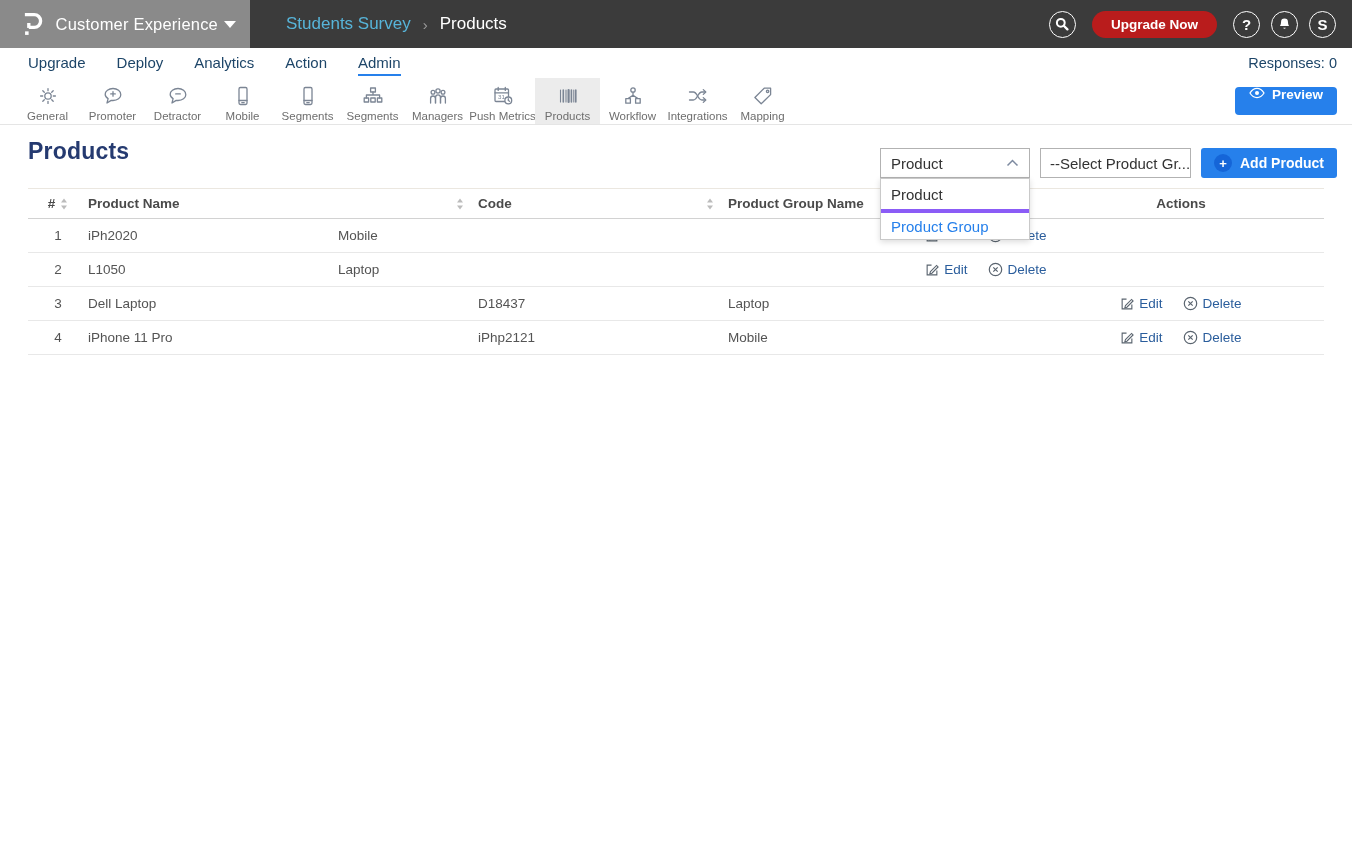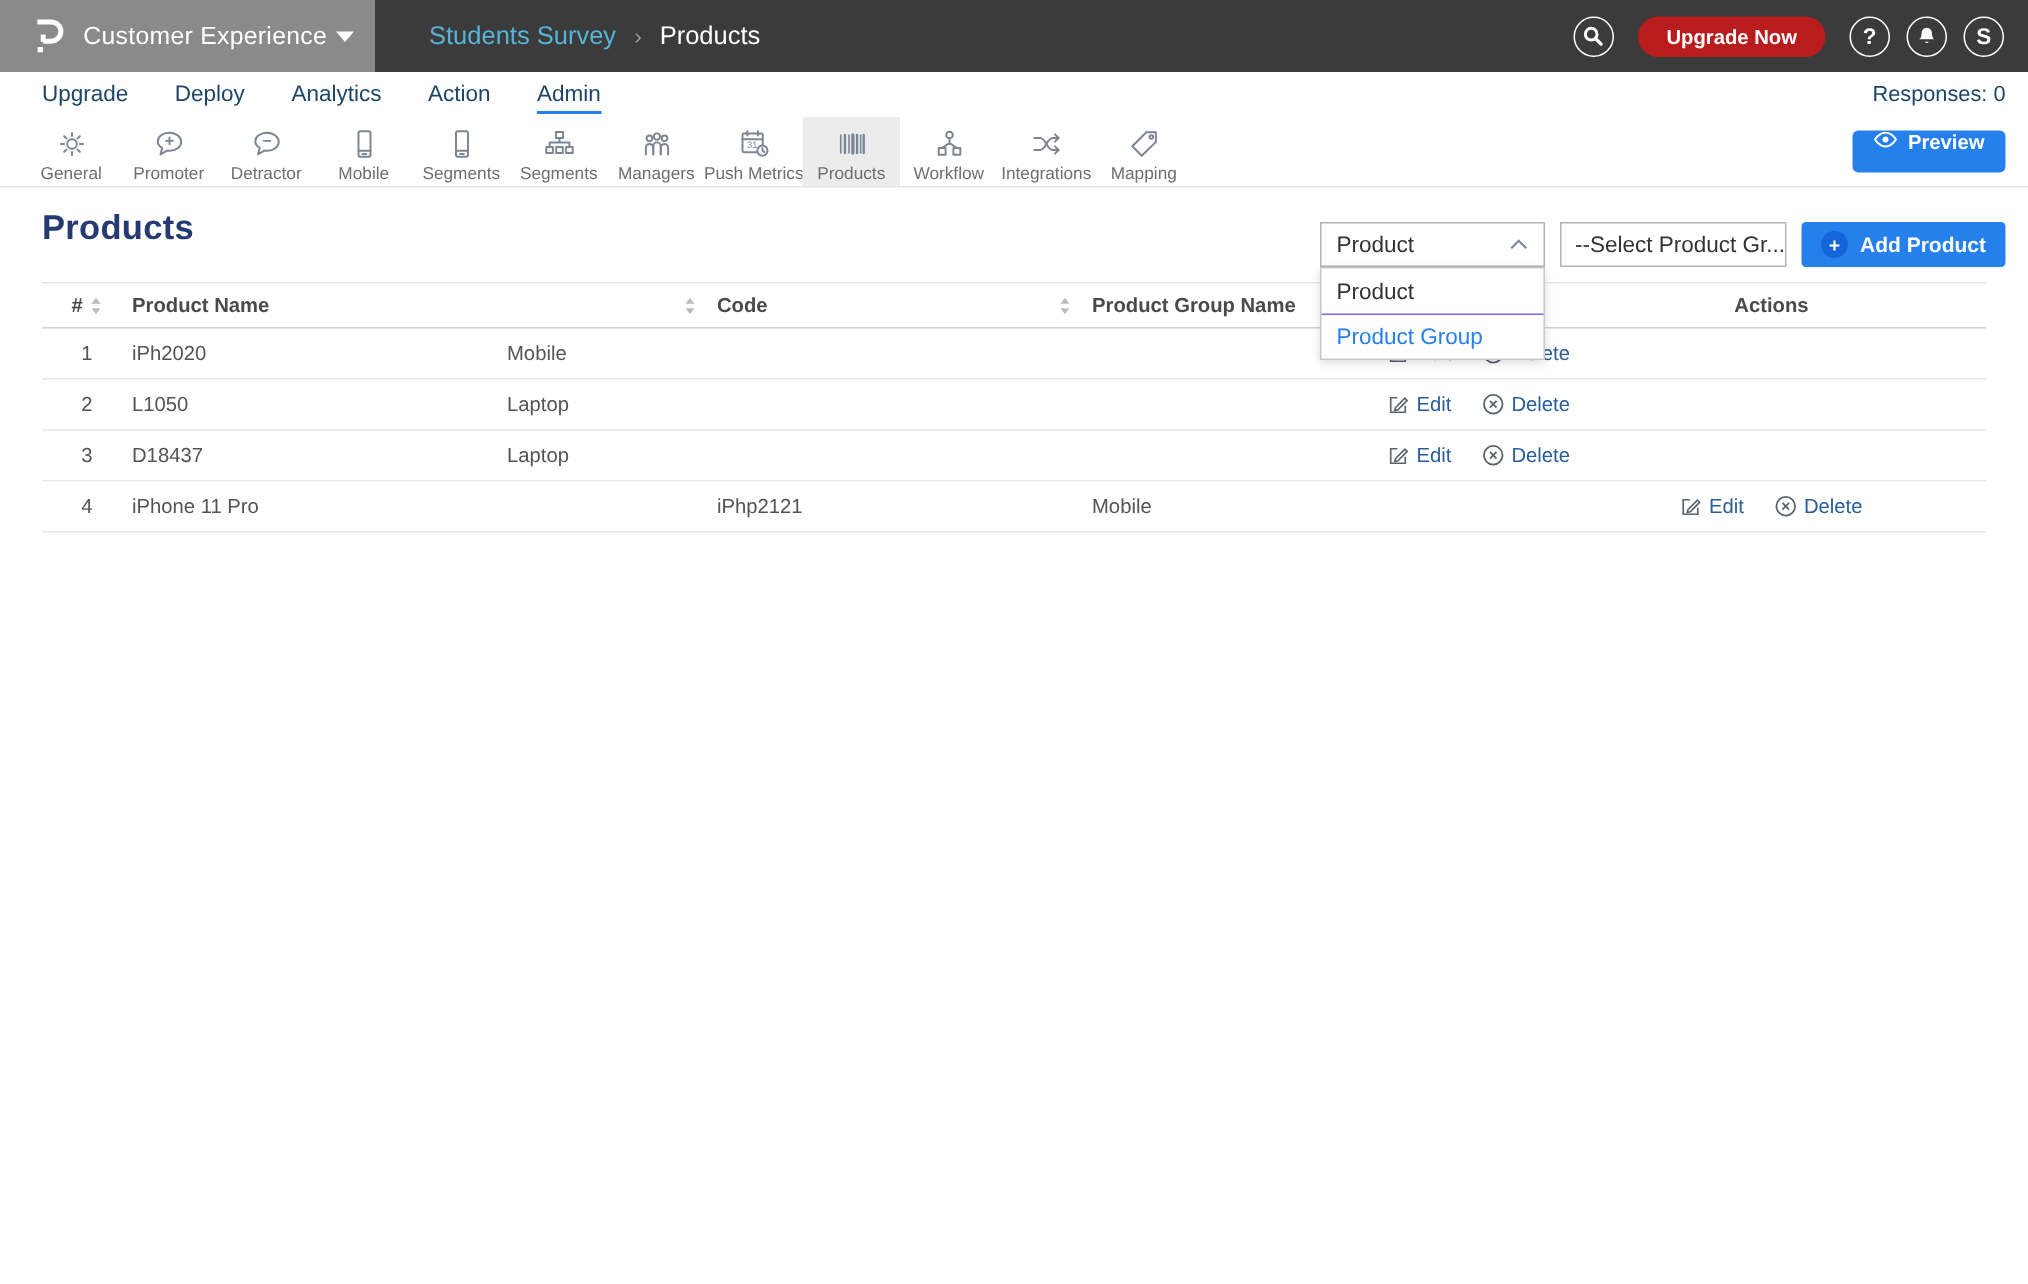--- a/index.html
+++ b/index.html
@@ -34,21 +34,21 @@
   .tool-label { font-size:11.5px; color:#6e6e6e; margin-top:2px; white-space:nowrap; }
   .preview-btn { position:absolute; right:15px; top:9px; height:28px; background:#2680eb; border:none; border-radius:4px; color:#fff; font-size:13.5px; font-weight:bold; display:flex; gap:7px; padding:0 14px; cursor:pointer; }
   
   .main { position:relative; padding:0 28px; }
   .page-title { color:#253a70; font-size:23px; font-weight:bold; margin-top:13px; letter-spacing:.2px; }
   .controls { position:absolute; top:10px; right:15px; display:flex; gap:10px; align-items:flex-start; z-index:20; }
   .dd-wrap { position:relative; width:150px; }
   .dd-trigger { height:30px; border:1px solid #b2b2b2; background:#fff; display:flex; align-items:center; justify-content:space-between; padding:0 10px; font-size:15px; color:#333; cursor:pointer; }
   .dd-list { position:absolute; top:30px; left:0; width:150px; background:#fff; border:1px solid #c9c9c9; box-shadow:0 2px 6px rgba(0,0,0,.14); }
   .dd-option { height:30px; display:flex; align-items:center; padding:0 10px; font-size:15px; color:#333; cursor:pointer; }
-  .dd-option + .dd-option { border-top:1px solid #8b5cf6; }
+  .dd-option + .dd-option { border-top:4px solid #8b5cf6; }
   .dd-option.highlight { color:#2680eb; }
   .group-select { width:151px; height:30px; border:1px solid #b2b2b2; background:#fff; display:flex; align-items:center; justify-content:space-between; padding:0 9px; font-size:15px; color:#333; cursor:pointer; white-space:nowrap; overflow:hidden; }
   .add-btn { height:30px; background:#2680eb; border:none; border-radius:3px; color:#fff; font-weight:bold; font-size:14px; display:flex; align-items:center; gap:8px; padding:0 13px; cursor:pointer; }
   .plus-circle { width:18px; height:18px; border-radius:50%; background:#1565d8; color:#fff; font-size:13px; font-weight:bold; display:flex; align-items:center; justify-content:center; line-height:1; }
   
   .table { margin-top:23px; }
   .thead { display:flex; align-items:center; height:31px; border-top:1px solid #ebe7e0; border-bottom:1px solid #d2d2d2; font-size:13.5px; font-weight:bold; color:#4a4a4a; }
   .trow { display:flex; align-items:center; height:34px; border-bottom:1px solid #e8e8e8; font-size:13.5px; color:#545454; }
   .c-num { width:60px; display:flex; align-items:center; justify-content:center; gap:5px; }
   .c-name { width:390px; display:flex; align-items:center; justify-content:space-between; padding-right:14px; }
@@ -327,20 +327,23 @@
           </svg>
           <span>Delete</span>
         </span>
       </div>
     </div>
 
     <div class="trow">
       <div class="c-num">
           <span>3</span>
         </div>
+      <div class="c-name">
+          <span>Dell Laptop</span>
+        </div>
       <div class="c-code">
           <span>D18437</span>
         </div>
       <div class="c-group"><span>Laptop</span></div>
       <div class="c-actions">
         <span class="action-link">
           <svg width="14" height="14" viewBox="0 0 15 15">
             <path d="M12.7 8v4.7H2.3V2.3H7"></path>
               <path d="M5.8 9.3 12.4 2.6l1.6 1.6-6.6 6.7-2.2.5z"></path>
           </svg>

